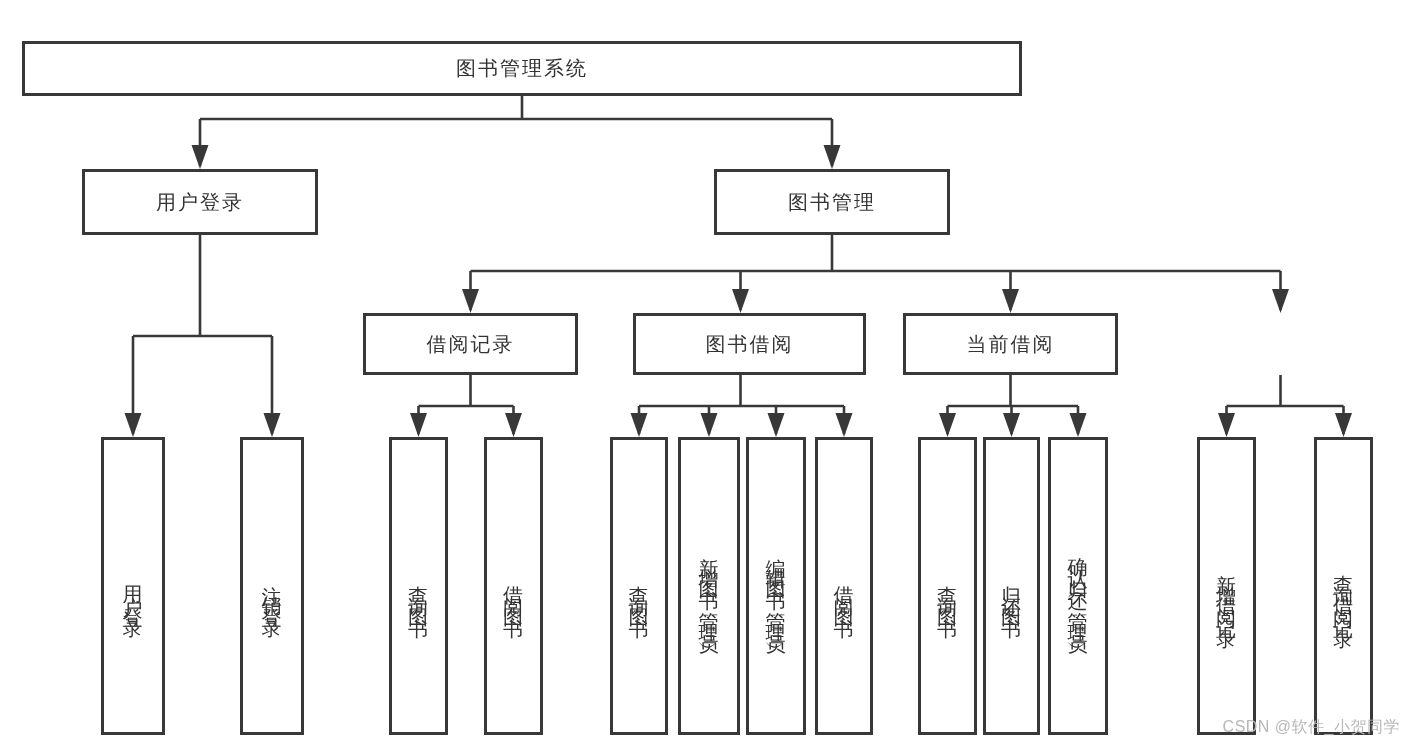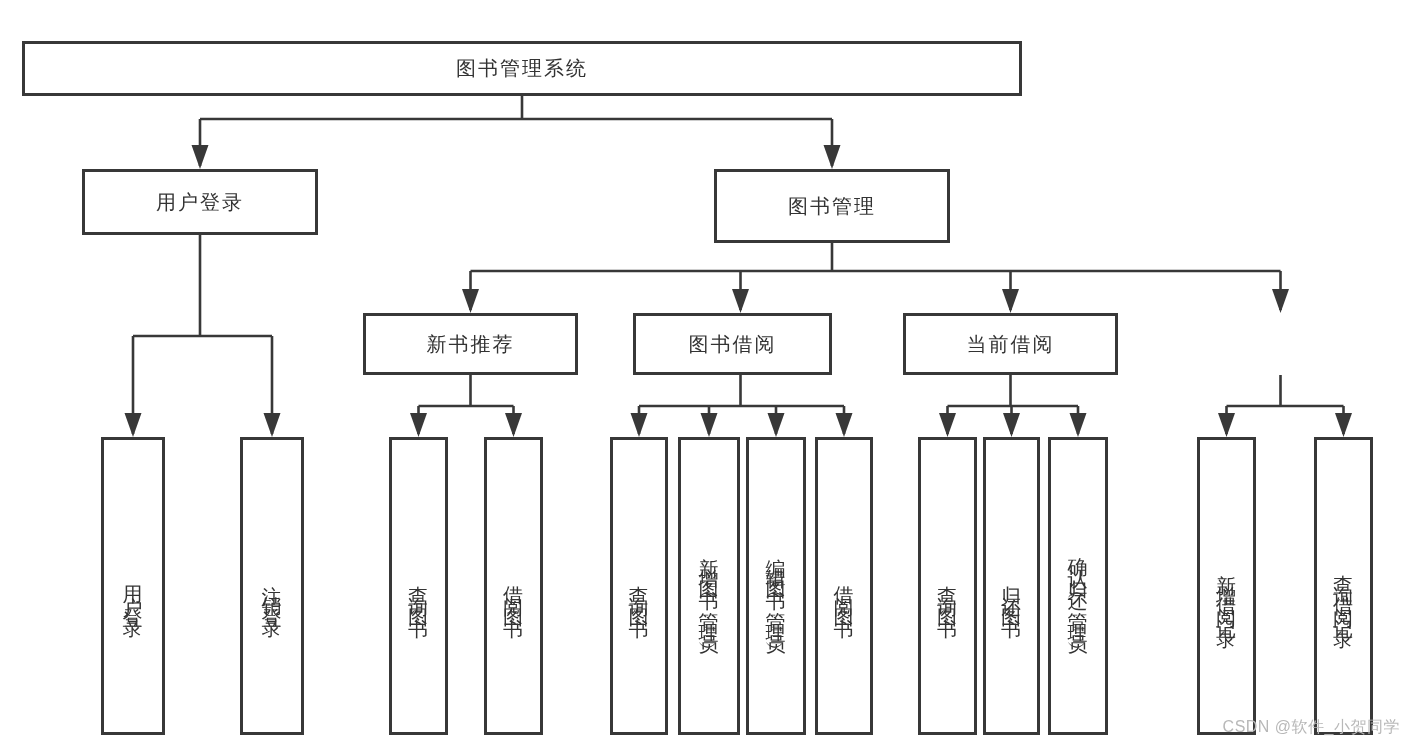--- a/index.html
+++ b/index.html
@@ -54,23 +54,23 @@
     writing-mode:vertical-rl;
     font-size:20px;
     letter-spacing:11px;
     line-height:1;
     color:var(--text);
     margin-bottom:-11px;
   }
   
   .b-root{left:22px;top:13px;width:1000px;height:55px;margin-top:28px;}
   .b-user{left:82px;top:169px;width:236px;height:66px;}
-  .b-book{left:714px;top:169px;width:236px;height:74px;}
+  .b-book{left:714px;top:169px;width:236px;height:66px;}
   .b-l21{left:363px;top:313px;width:215px;height:62px;}
-  .b-l22{left:633px;top:313px;width:199px;height:62px;}
+  .b-l22{left:633px;top:313px;width:233px;height:62px;}
   .b-l23{left:903px;top:313px;width:215px;height:62px;text-align:right;}
   .b-l24{left:1173px;top:313px;width:215px;height:62px;}
   .b-u1{left:101px;top:437px;width:64px;height:298px;}
   .b-u2{left:240px;top:437px;width:64px;height:298px;}
   .b-nb1{left:389px;top:437px;width:59px;height:298px;}
   .b-nb2{left:484px;top:437px;width:59px;height:298px;}
   .b-bw1{left:610px;top:437px;width:58px;height:298px;}
   .b-bw2{left:678px;top:437px;width:62px;height:298px;}
   .b-bw3{left:746px;top:437px;width:60px;height:298px;}
   .b-bw4{left:815px;top:437px;width:58px;height:298px;}
@@ -136,21 +136,21 @@
   </div>
 
   <div class="box b-user">
     <span class="hlbl">用户登录</span>
   </div>
   <div class="box b-book">
     <span class="hlbl">图书管理</span>
   </div>
 
   <div class="box b-l21">
-    <span class="hlbl">新书推荐</span>
+    <span class="hlbl">借阅记录</span>
   </div>
   <div class="box b-l22">
     <span class="hlbl">图书借阅</span>
   </div>
   <div class="box b-l23">
     <span class="hlbl">当前借阅</span>
   </div>
 
   <div class="box b-u1">
     <span class="vlbl">用户登录</span>

